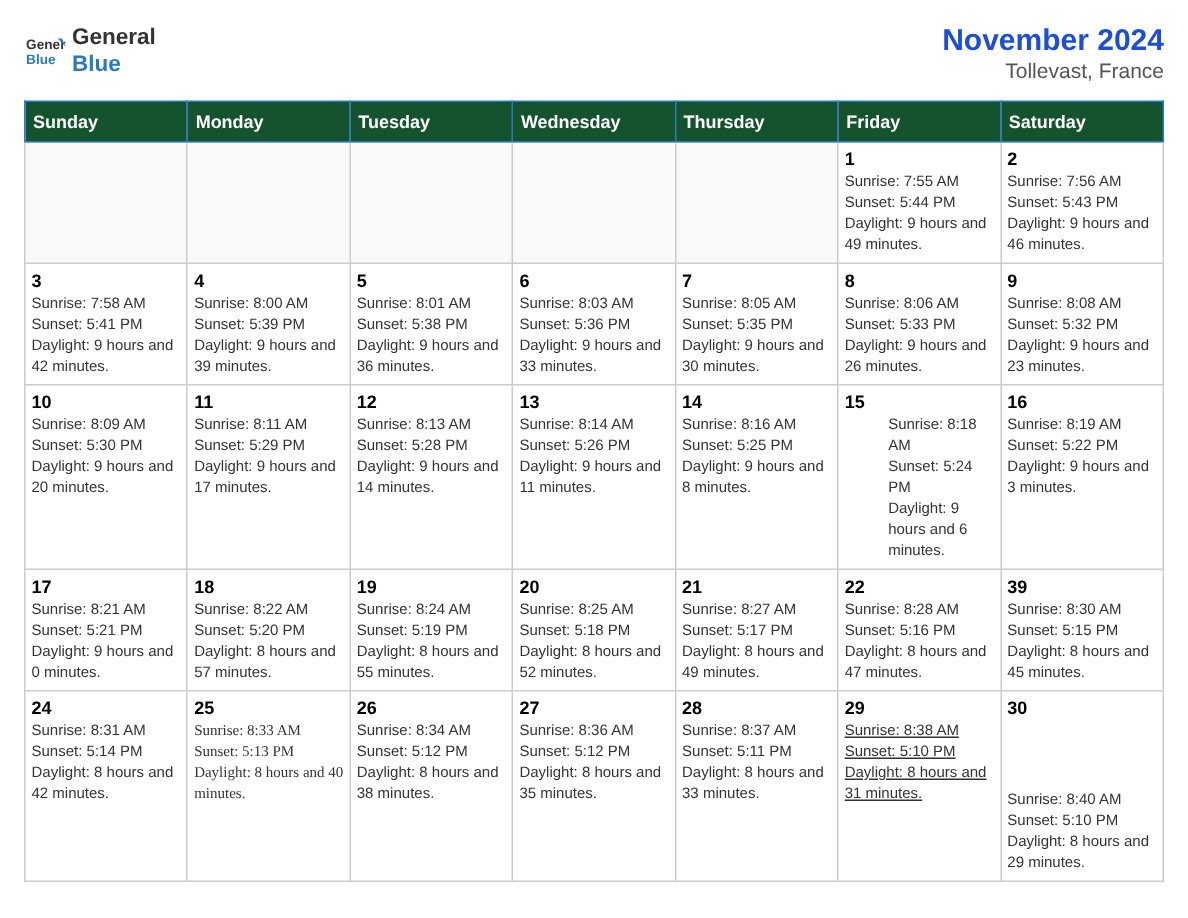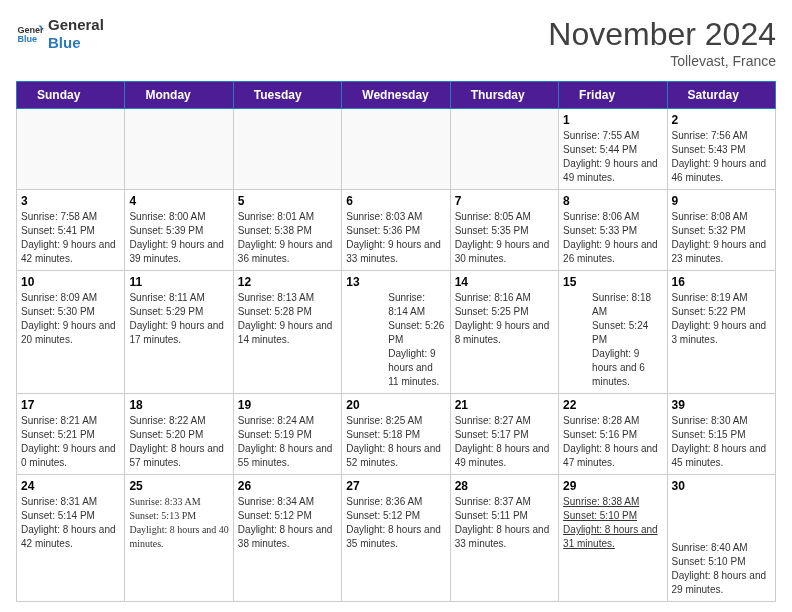--- a/index.html
+++ b/index.html
@@ -20,37 +20,37 @@
       display: flex;
       align-items: center;
       gap: 4px;
     }
     .logo-icon {
       width: 28px;
       height: 28px;
     }
     .title-section { text-align: right; }
     .month-title {
-      font-size: 32px;
-      font-weight: normal;
-      color: #404040;
+      font-size: 20px;
+      font-weight: bold;
+      color: #1d4ed8;
     }
     .location {
       font-size: 14px;
       color: #555;
     }
     table {
       width: 100%;
       border-collapse: collapse;
       font-size: 11px;
     }
     th {
-      background: #4c1d95;
+      background: #14532d;
       color: #fff;
-      padding: 6px 20px;
+      padding: 6px 5px;
       text-align: left;
       font-size: 12px;
       font-weight: bold;
       border: 1px solid #2a7abf;
     }
     td {
       border: 1px solid #ccc;
       vertical-align: top;
       padding: 4px;
       min-height: 70px;
@@ -182,21 +182,21 @@
 Daylight: 9 hours and 17 minutes.</div>
         </td>
         <td class="has-data">
           <div class="day-num">12</div>
           <div class="day-info" style="white-space: pre-line;">Sunrise: 8:13 AM
 Sunset: 5:28 PM
 Daylight: 9 hours and 14 minutes.</div>
         </td>
         <td class="has-data">
           <div class="day-num">13</div>
-          <div class="day-info" style="white-space: pre-line; margin-left: 42px;">Sunrise: 8:14 AM
+          <div class="day-info" style="white-space: pre-line;">Sunrise: 8:14 AM
 Sunset: 5:26 PM
 Daylight: 9 hours and 11 minutes.</div>
         </td>
         <td class="has-data">
           <div class="day-num">14</div>
           <div class="day-info" style="white-space: pre-line;">Sunrise: 8:16 AM
 Sunset: 5:25 PM
 Daylight: 9 hours and 8 minutes.</div>
         </td>
         <td class="has-data">

